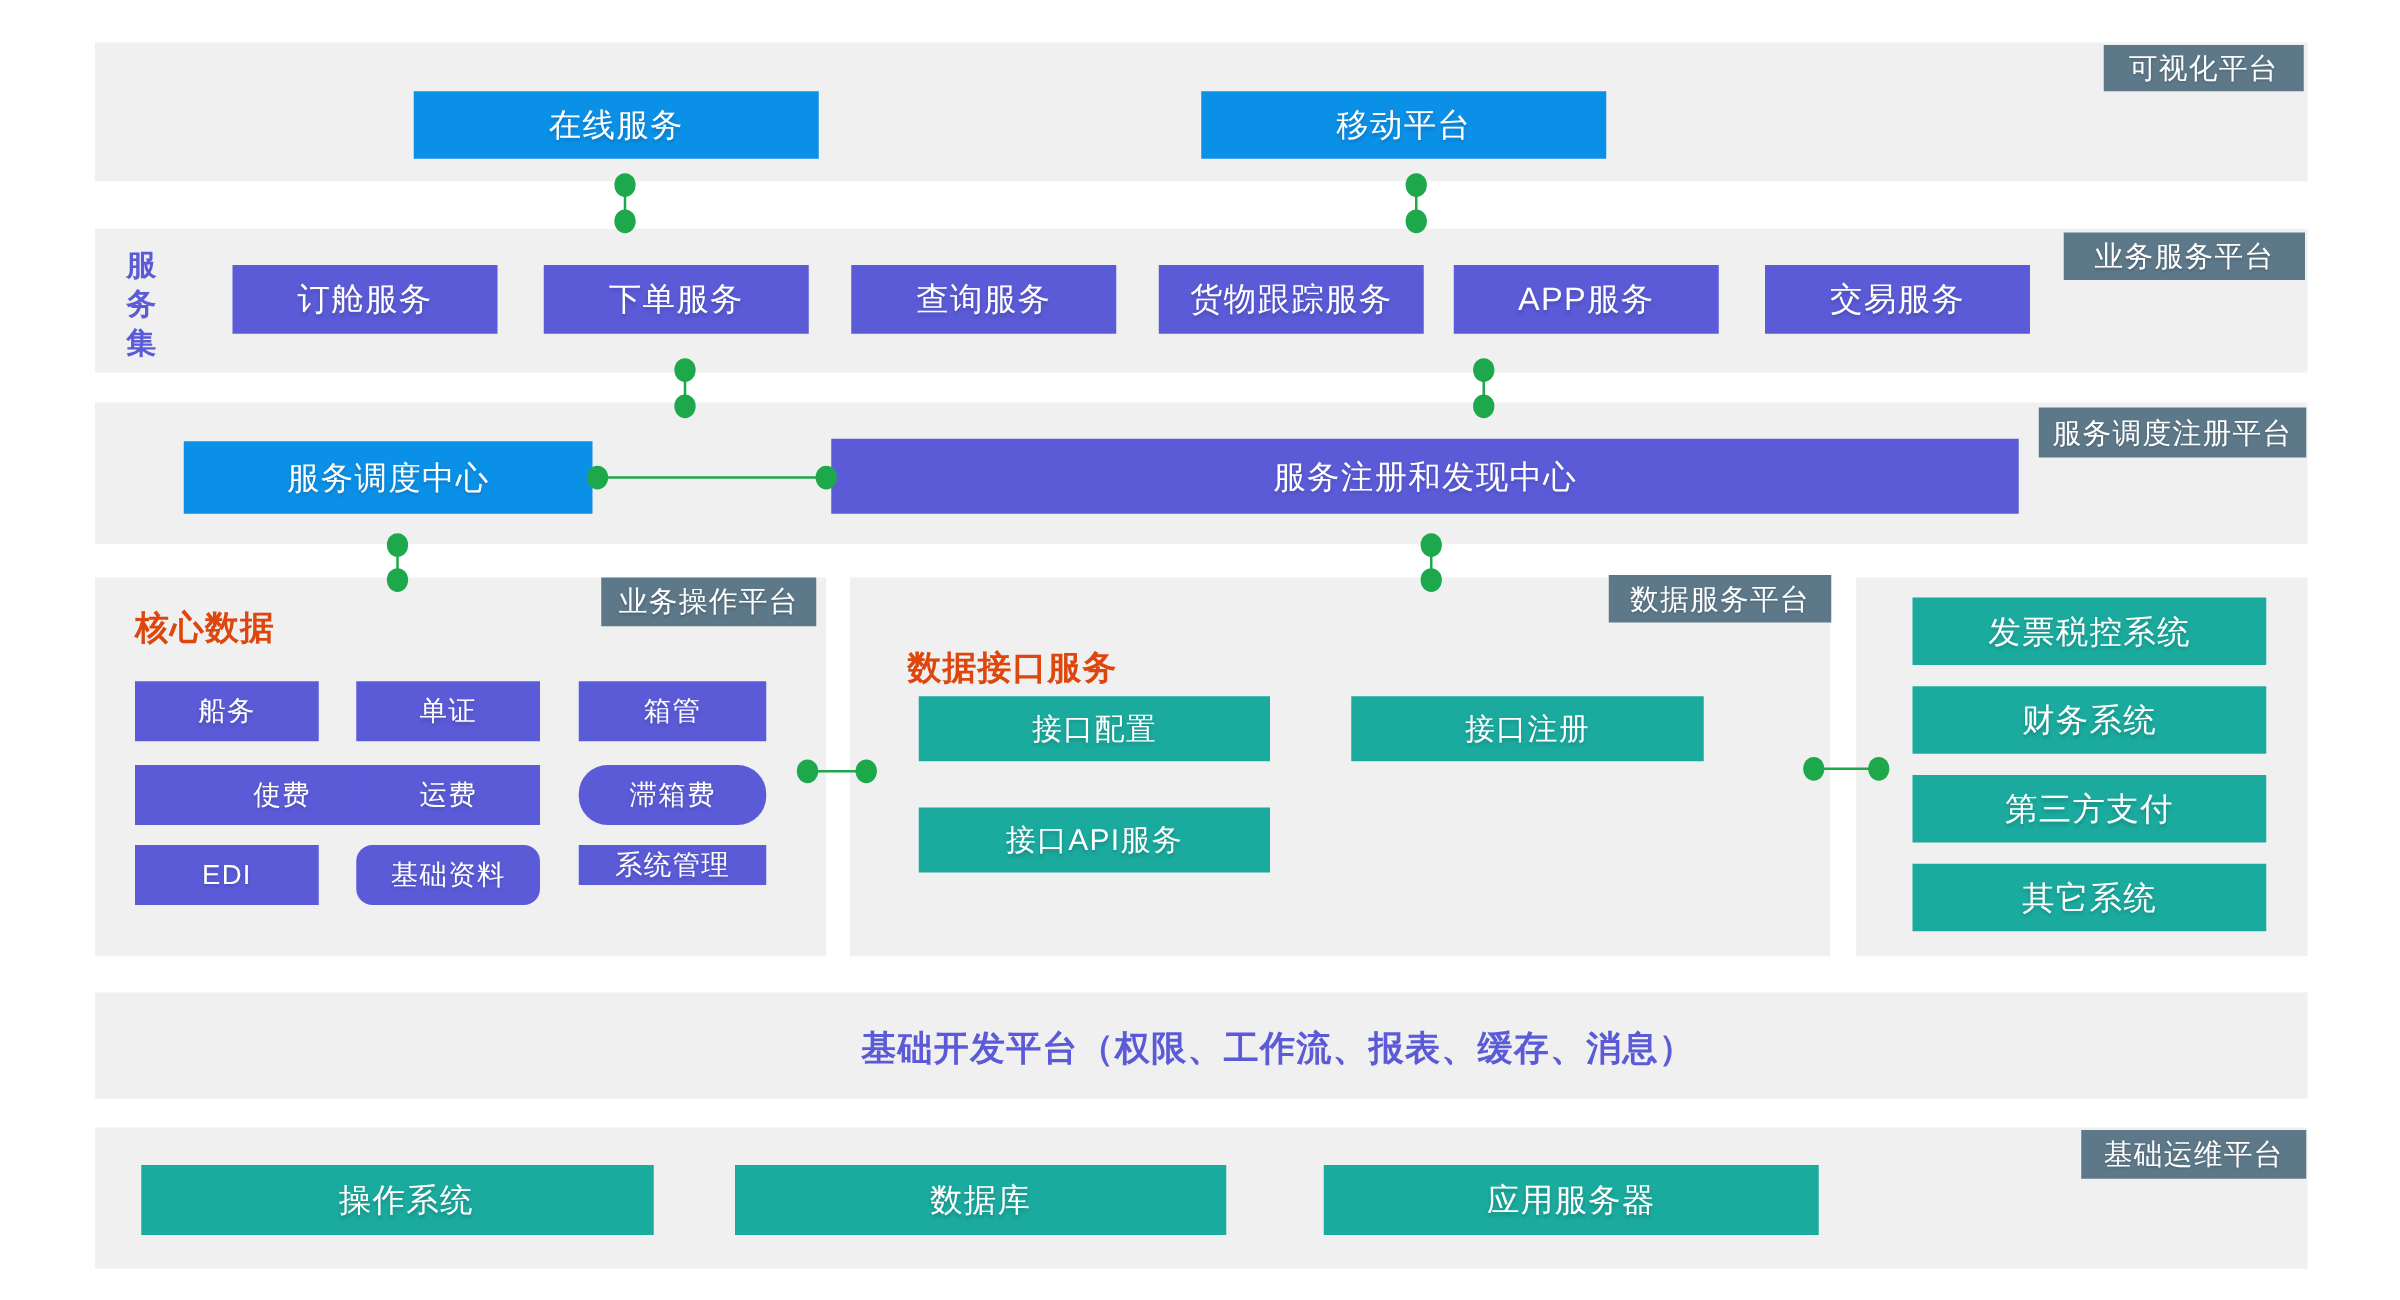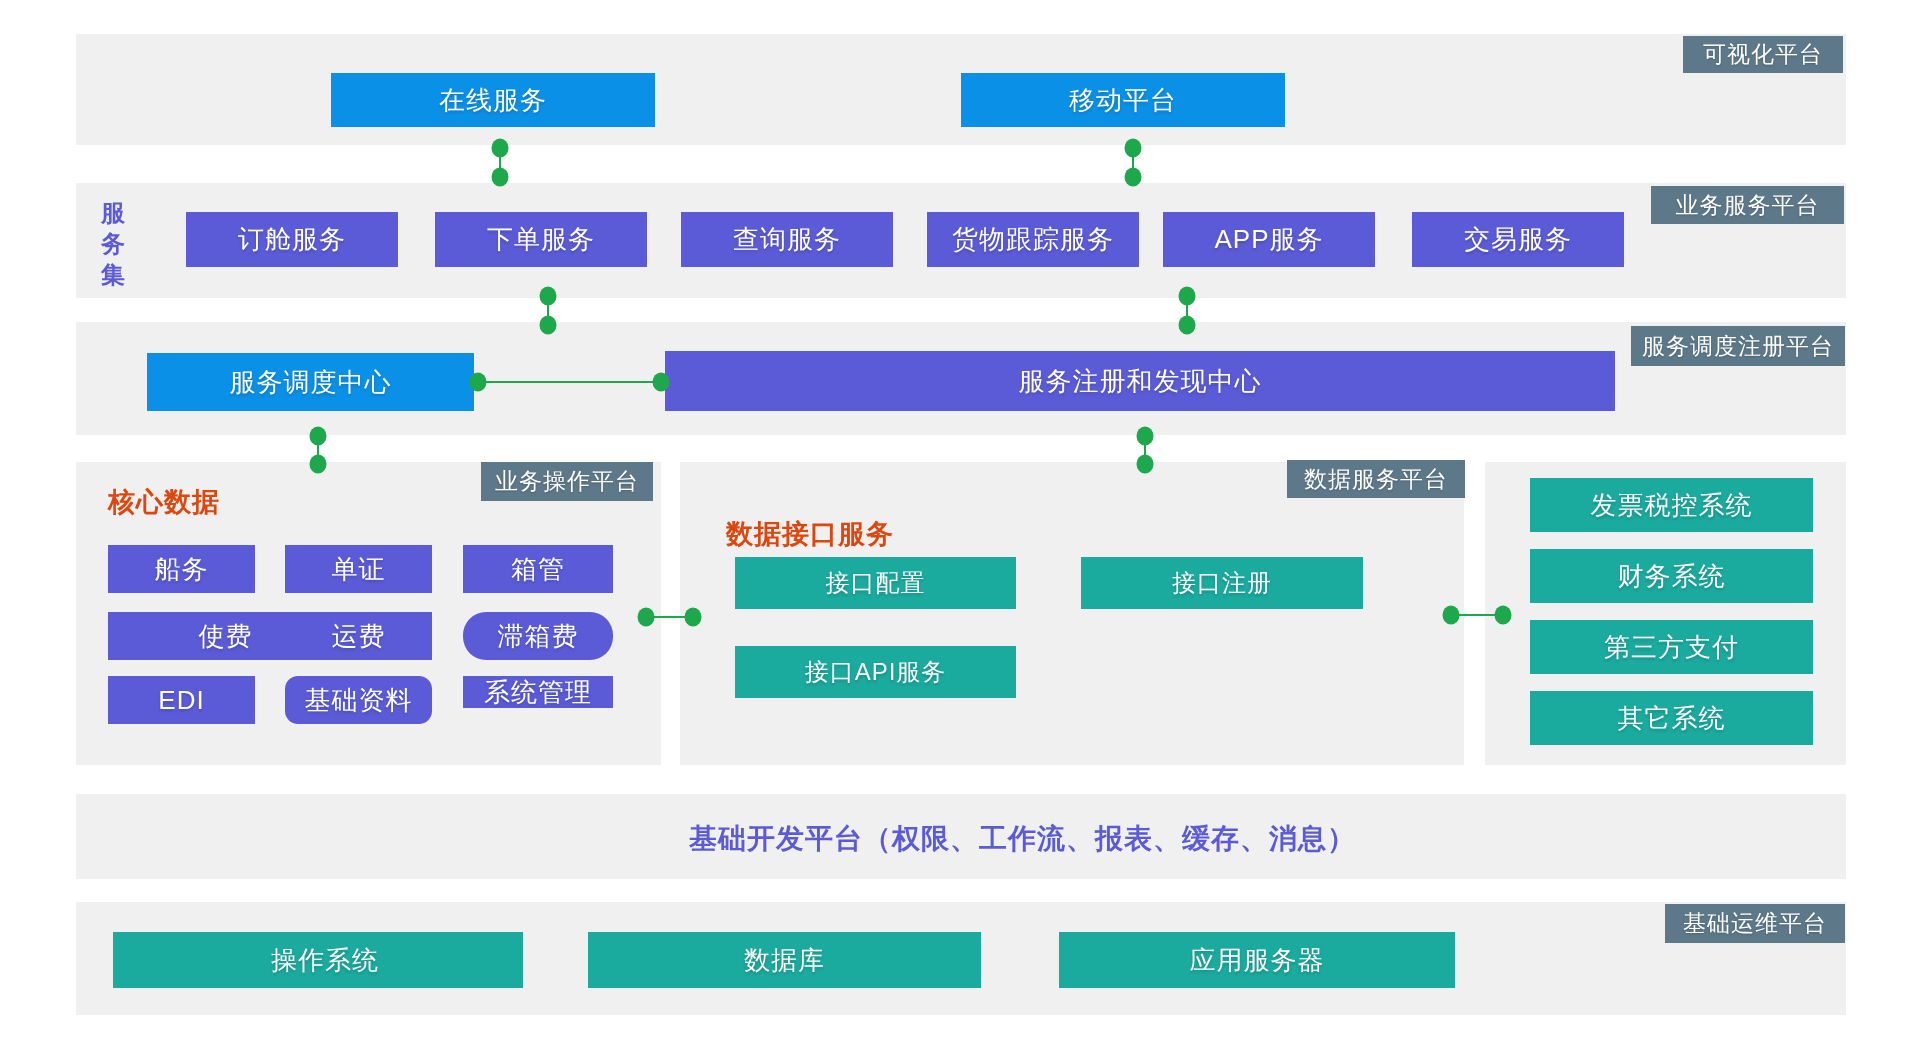--- a/index.html
+++ b/index.html
@@ -18,21 +18,21 @@
   .teal{background:var(--c-teal,#1baa9e);}
   .badge{
     position:absolute;display:flex;align-items:center;justify-content:center;
     background:var(--c-slate,#5d7889);color:#fff;font-size:23px;letter-spacing:1px;
     text-shadow:0 1px 2px rgba(0,0,0,.2);white-space:nowrap;
   }
   .sec-title{
     position:absolute;color:var(--c-orange,#dd470e);
     font-size:27px;font-weight:bold;letter-spacing:1px;white-space:nowrap;
   }
-  .grid-node{font-size:26px;}
+  .grid-node{font-size:22px;}
   .vlabel{
     position:absolute;color:var(--c-purple,#5b5bd8);font-size:24px;font-weight:bold;
     width:26px;line-height:31px;word-break:break-all;text-align:center;
   }
   .dev-text{
     position:absolute;color:var(--c-purple,#5b5bd8);
     font-size:28px;font-weight:bold;letter-spacing:1px;white-space:nowrap;
   }
   .dot{
     position:absolute;width:17px;height:19px;border-radius:50%;

